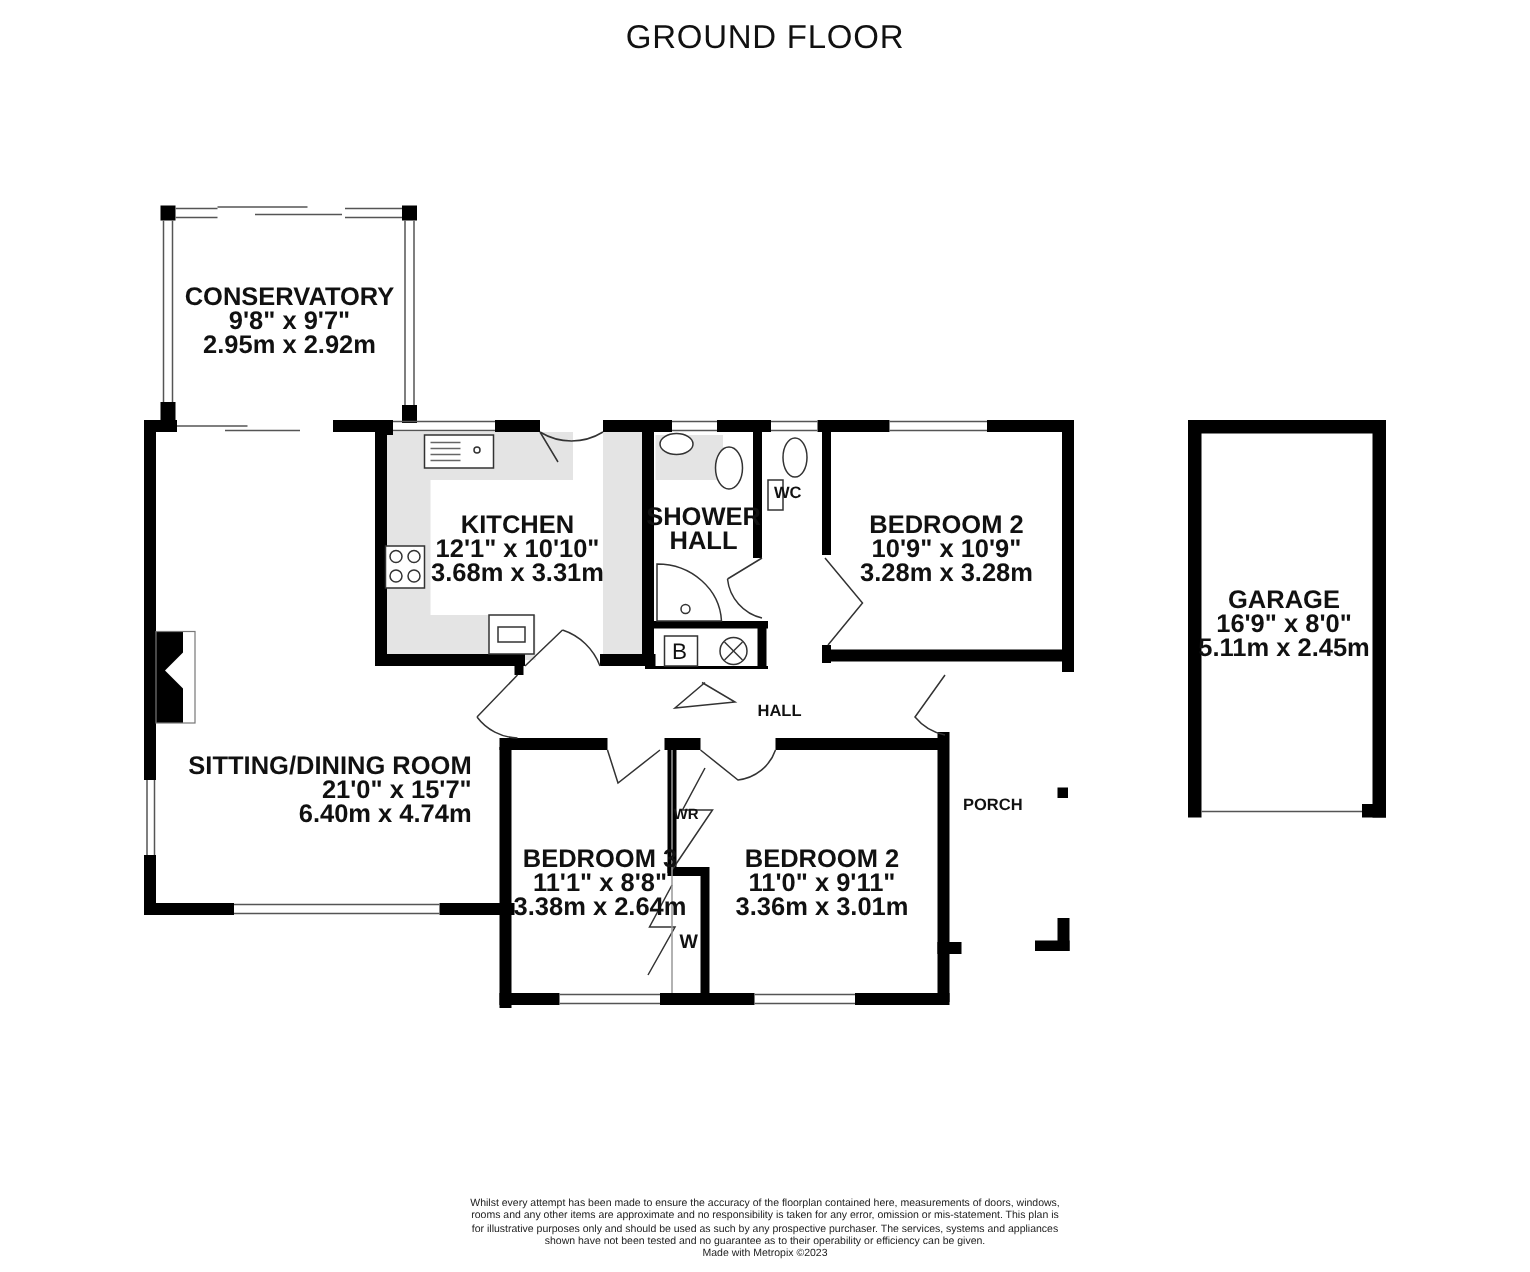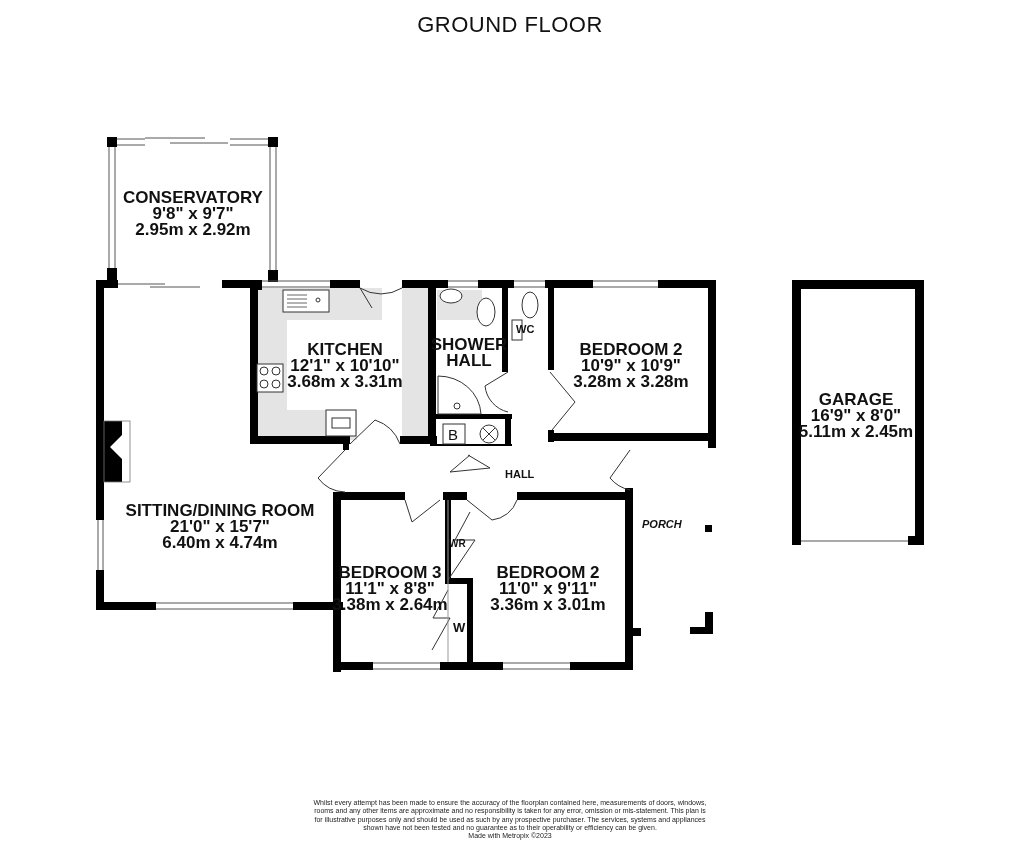--- a/index.html
+++ b/index.html
@@ -220,41 +220,41 @@
   <span>10'9"  x 10'9"</span>
   <span>3.28m  x 3.28m</span>
 </div>
 
 <div class="room-label" style="left:856px;top:392px;">
   <span>GARAGE</span>
   <span>16'9"  x 8'0"</span>
   <span>5.11m  x 2.45m</span>
 </div>
 
-<div class="room-label" style="left:220px;top:503px;">
+<div class="room-label" style="left:220px;top:503px;text-align:right;">
   <span>SITTING/DINING ROOM</span>
   <span>21'0"  x 15'7"</span>
   <span>6.40m  x 4.74m</span>
 </div>
 
 <div class="single-label" style="left:465px;top:468px;padding-left:40px;">HALL</div>
 
-<div class="room-label" style="left:390px;top:565px;">
+<div class="room-label" style="left:400px;top:565px;">
   <span>BEDROOM 3</span>
   <span>11'1"  x 8'8"</span>
   <span>3.38m  x 2.64m</span>
 </div>
 
 <div class="room-label" style="left:548px;top:565px;text-align:center;">
   <span>BEDROOM 2</span>
   <span>11'0"  x 9'11"</span>
   <span>3.36m  x 3.01m</span>
 </div>
 
-<div class="single-label" style="left:642px;top:518px;font-style:italic;">PORCH</div>
+<div class="single-label" style="left:642px;top:531px;">PORCH</div>
 
 <div class="single-label" style="left:449px;top:538px;font-size:10px;">WR</div>
 <div class="single-label" style="left:453px;top:620px;font-size:13px;">W</div>
 
 <div class="disclaimer">
   <div>Whilst every attempt has been made to ensure the accuracy of the floorplan contained here, measurements of doors, windows, rooms and any other items are approximate and no responsibility is taken for any error, omission or mis-statement. This plan is for illustrative purposes only and should be used as such by any prospective purchaser. The services, systems and appliances shown have not been tested and no guarantee as to their operability or efficiency can be given.</div>
   <div>Made with Metropix ©2023</div>
 </div>
 
 </body></html>

